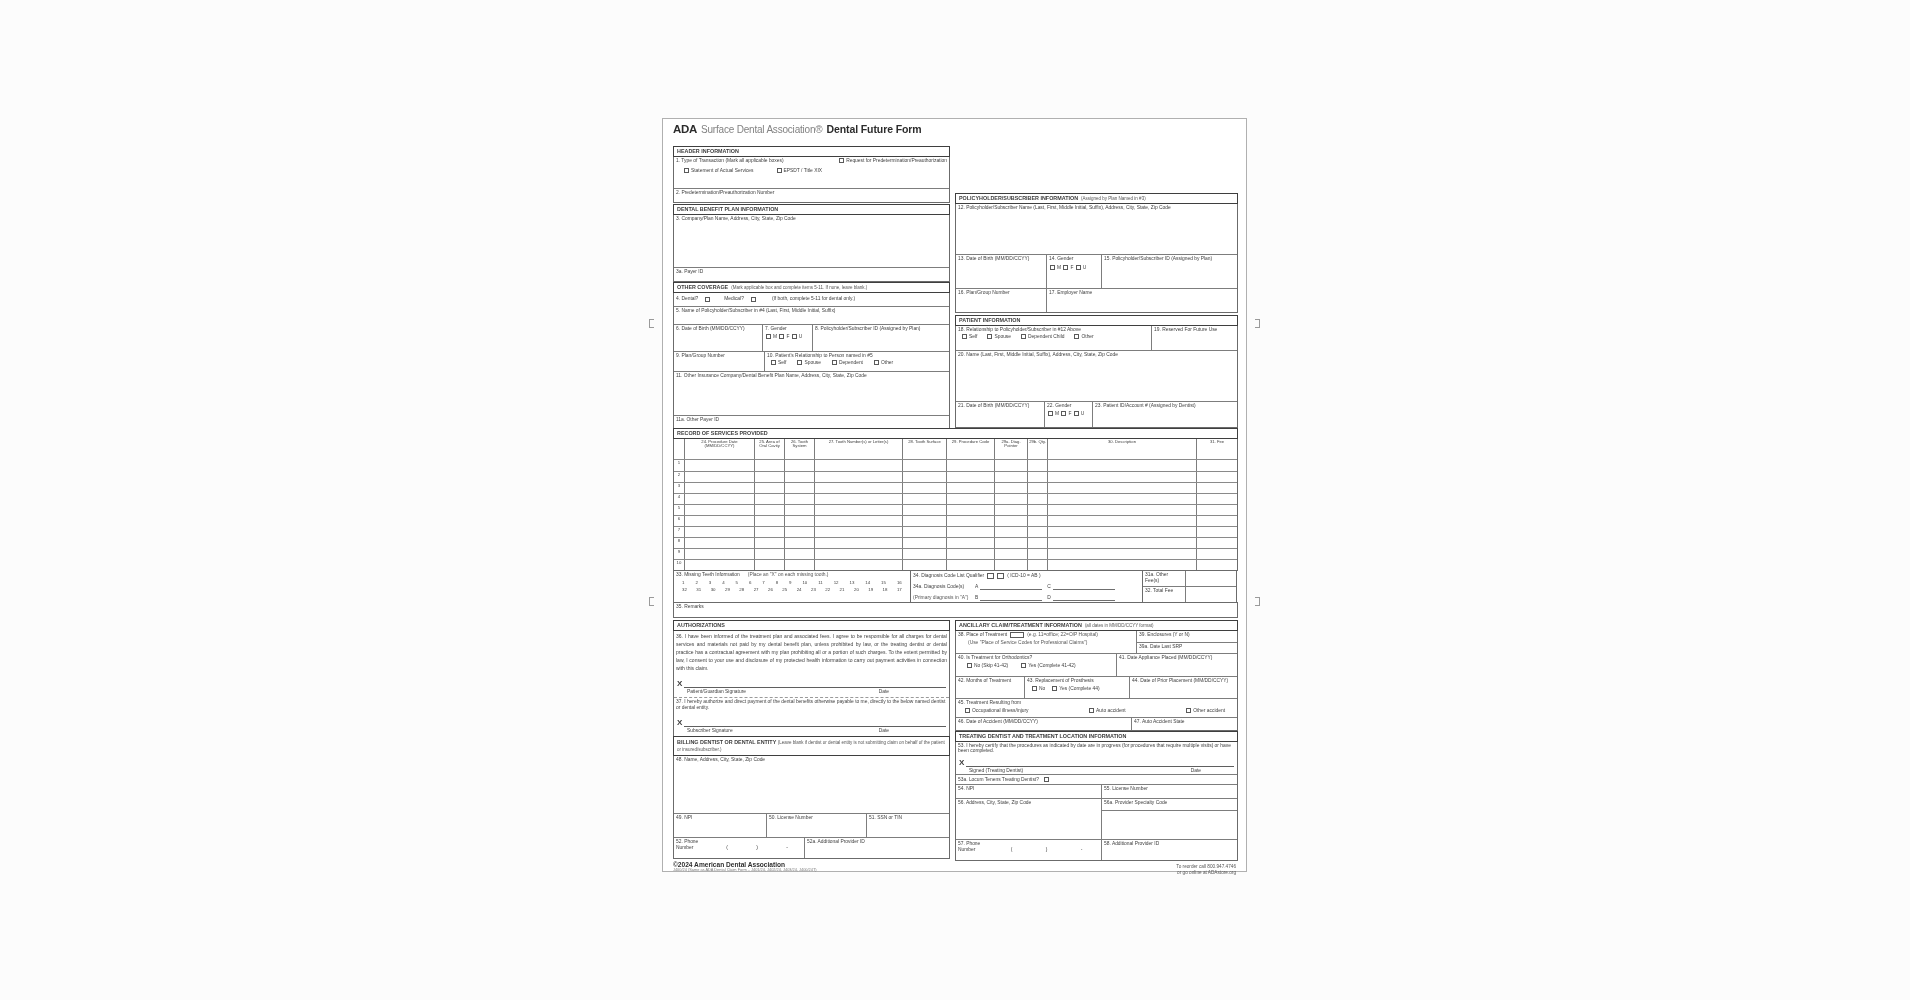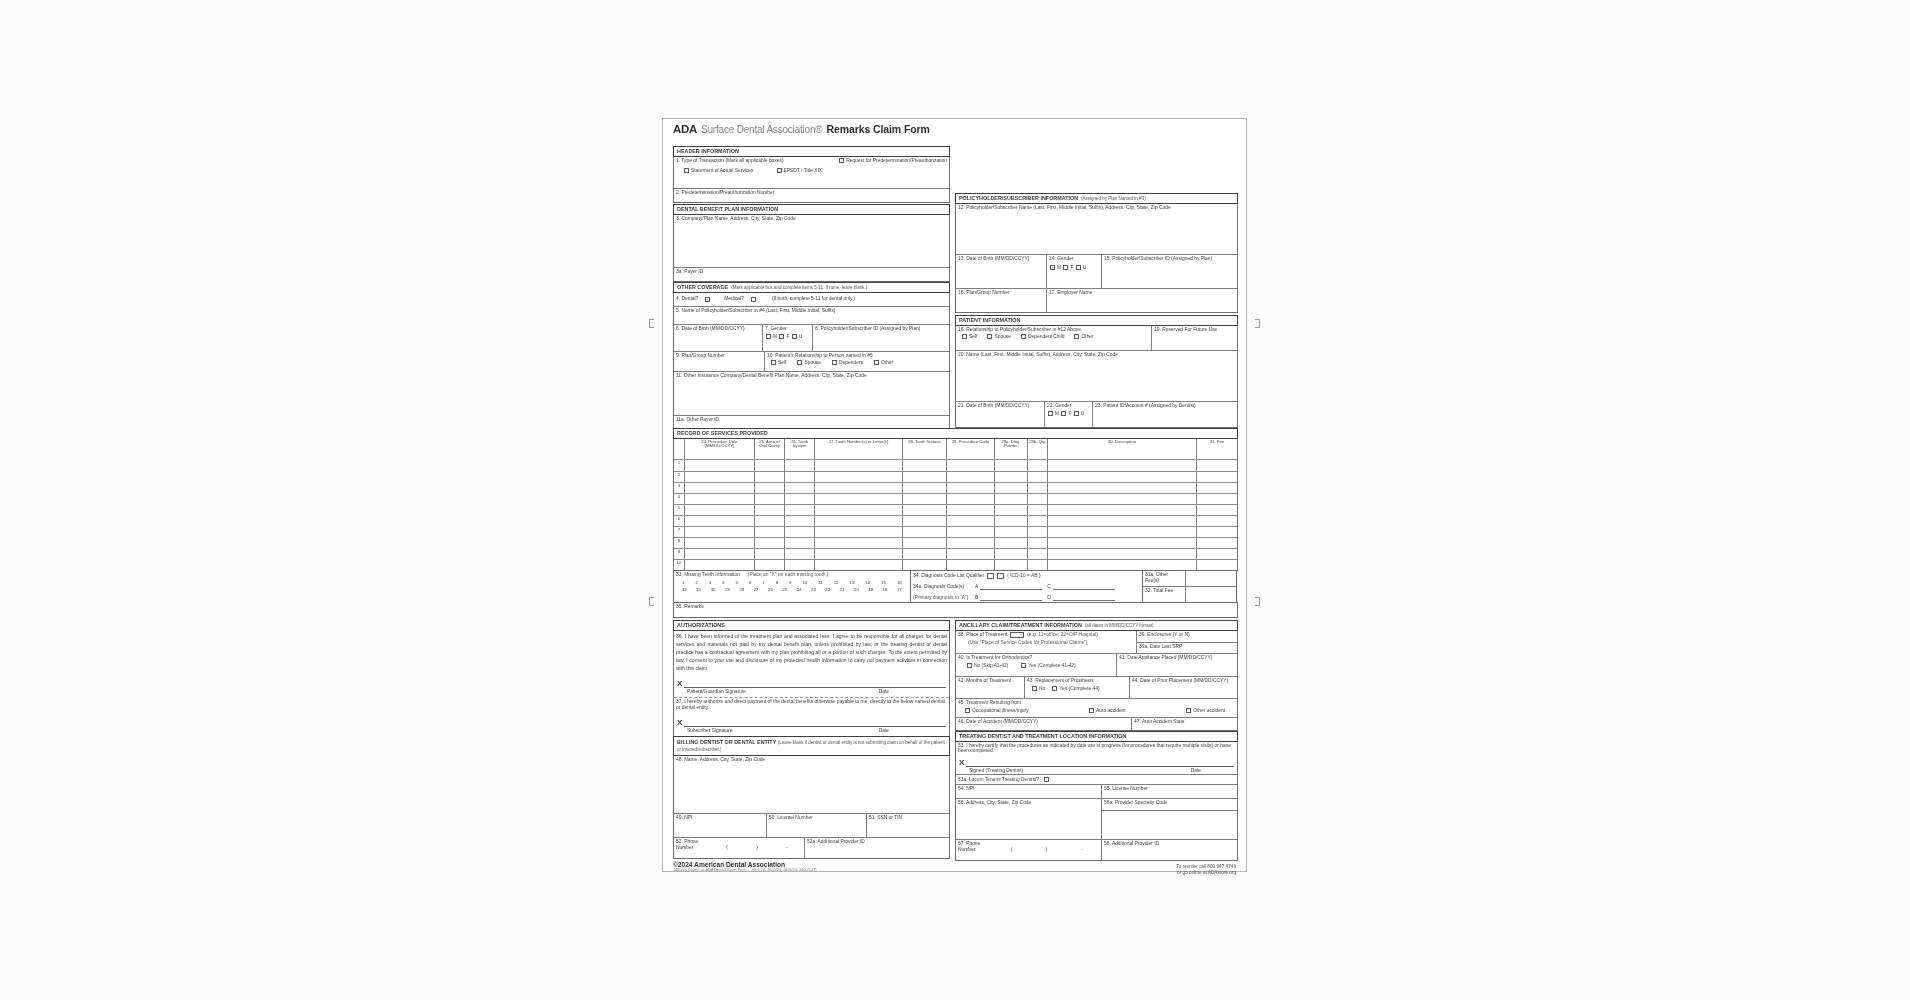--- a/index.html
+++ b/index.html
@@ -64,21 +64,21 @@
 <div class="page">
 
   <div class="mark" style="left:-14px;top:200px;"></div>
   <div class="mark" style="right:-14px;top:200px;transform:scaleX(-1);"></div>
   <div class="mark" style="left:-14px;top:478px;"></div>
   <div class="mark" style="right:-14px;top:478px;transform:scaleX(-1);"></div>
 
   <div class="ttl">
     <span class="ada">ADA</span>
     <span class="assoc">Surface Dental Association®</span>
-    <span class="tname">Remarks Claim Form</span>
+    <span class="tname">Dental Future Form</span>
   </div>
 
   <div class="abs" style="left:10px;top:27px;width:277px;">
     <div class="bar">
         <span>HEADER INFORMATION</span>
       </div>
     <div class="bx">
       <div class="pad" style="height:31px;">
         <div style="display:flex;justify-content:space-between;">
           <span>1. Type of Transaction (Mark all applicable boxes)</span>

